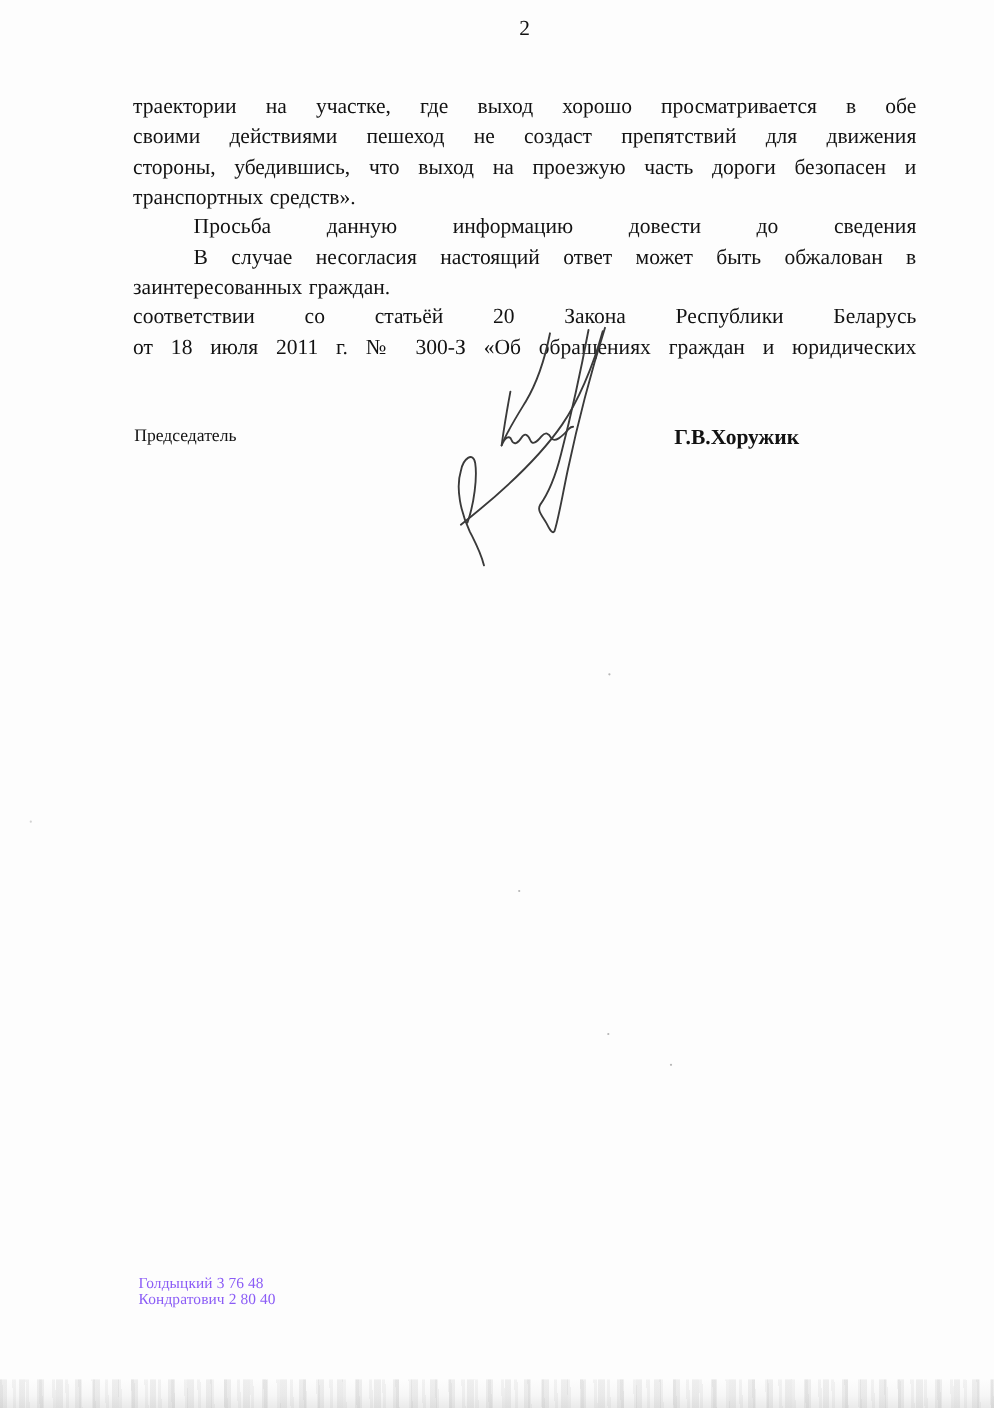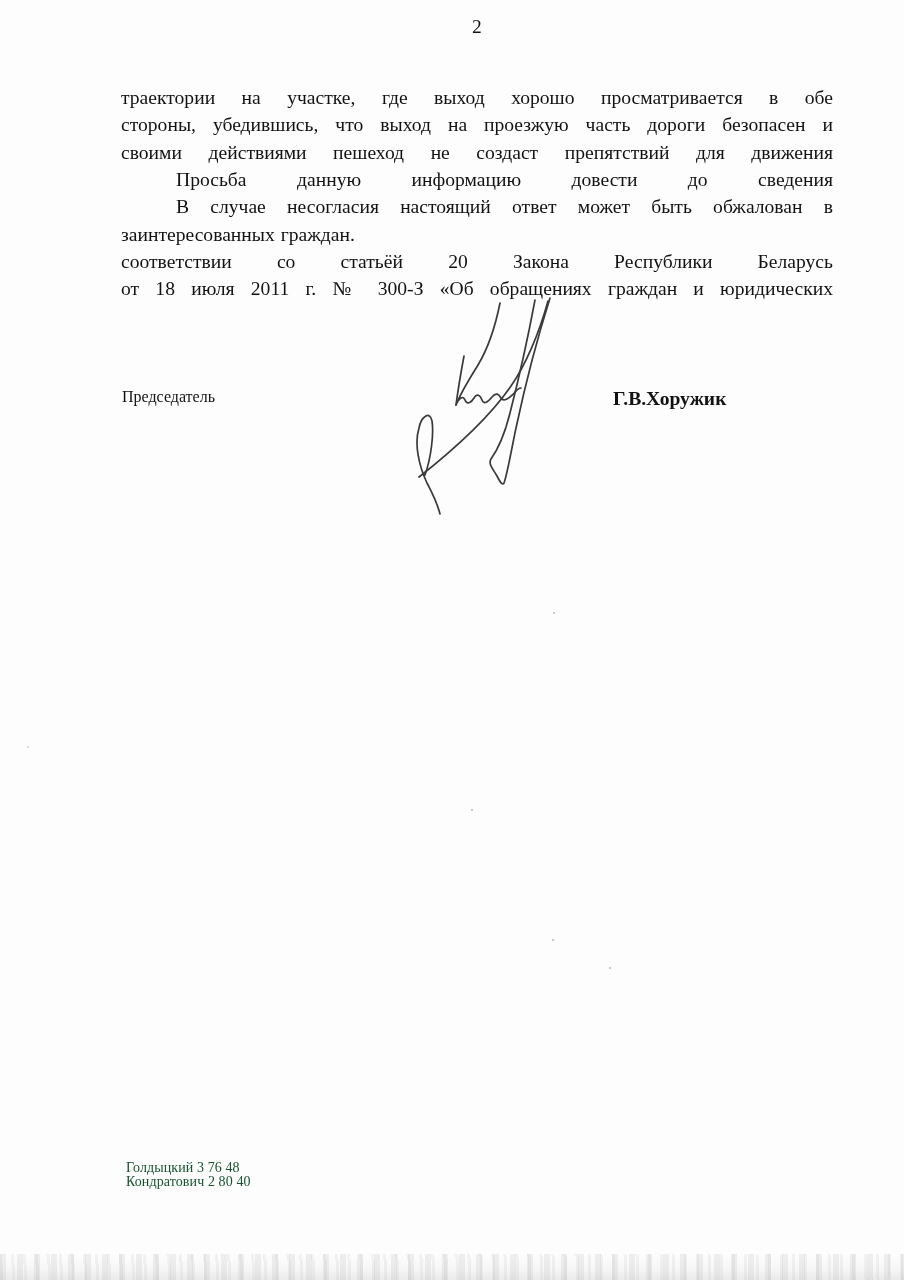--- a/index.html
+++ b/index.html
@@ -69,21 +69,21 @@
     top: 292px;
     width: 150px;
     height: 230px;
   }
   .footer-contacts {
     position: absolute;
     left: 126px;
     top: 1161px;
     font-size: 14px;
     line-height: 13.5px;
-    color: #14532d;
+    color: #8b5cf6;
     letter-spacing: 0.1px;
   }
   .speck {
     position: absolute;
     width: 2px;
     height: 2px;
     background: #a8a8a8;
     border-radius: 50%;
     opacity: 0.85;
   }
@@ -101,22 +101,23 @@
 </style>
 </head>
 <body>
 
 <div class="page">
 
   <div class="page-number">2</div>
 
   <div class="body-text">
     <div class="line j">траектории на участке, где выход хорошо просматривается в обе</div>
+    <div class="line j">своими действиями пешеход не создаст препятствий для движения</div>
     <div class="line j">стороны, убедившись, что выход на проезжую часть дороги безопасен и</div>
-    <div class="line j">своими действиями пешеход не создаст препятствий для движения</div>
+    <div class="line l">транспортных средств».</div>
     <div class="line j ind">Просьба данную информацию довести до сведения</div>
     <div class="line j ind">В случае несогласия настоящий ответ может быть обжалован в</div>
     <div class="line l">заинтересованных граждан.</div>
     <div class="line j">соответствии со статьёй 20 Закона Республики Беларусь</div>
     <div class="line j">от 18 июля 2011 г. № 300-З «Об обращениях граждан и юридических</div>
   </div>
 
   <div class="sig-title">Председатель</div>
   <div class="sig-name">Г.В.Хоружик</div>
 

